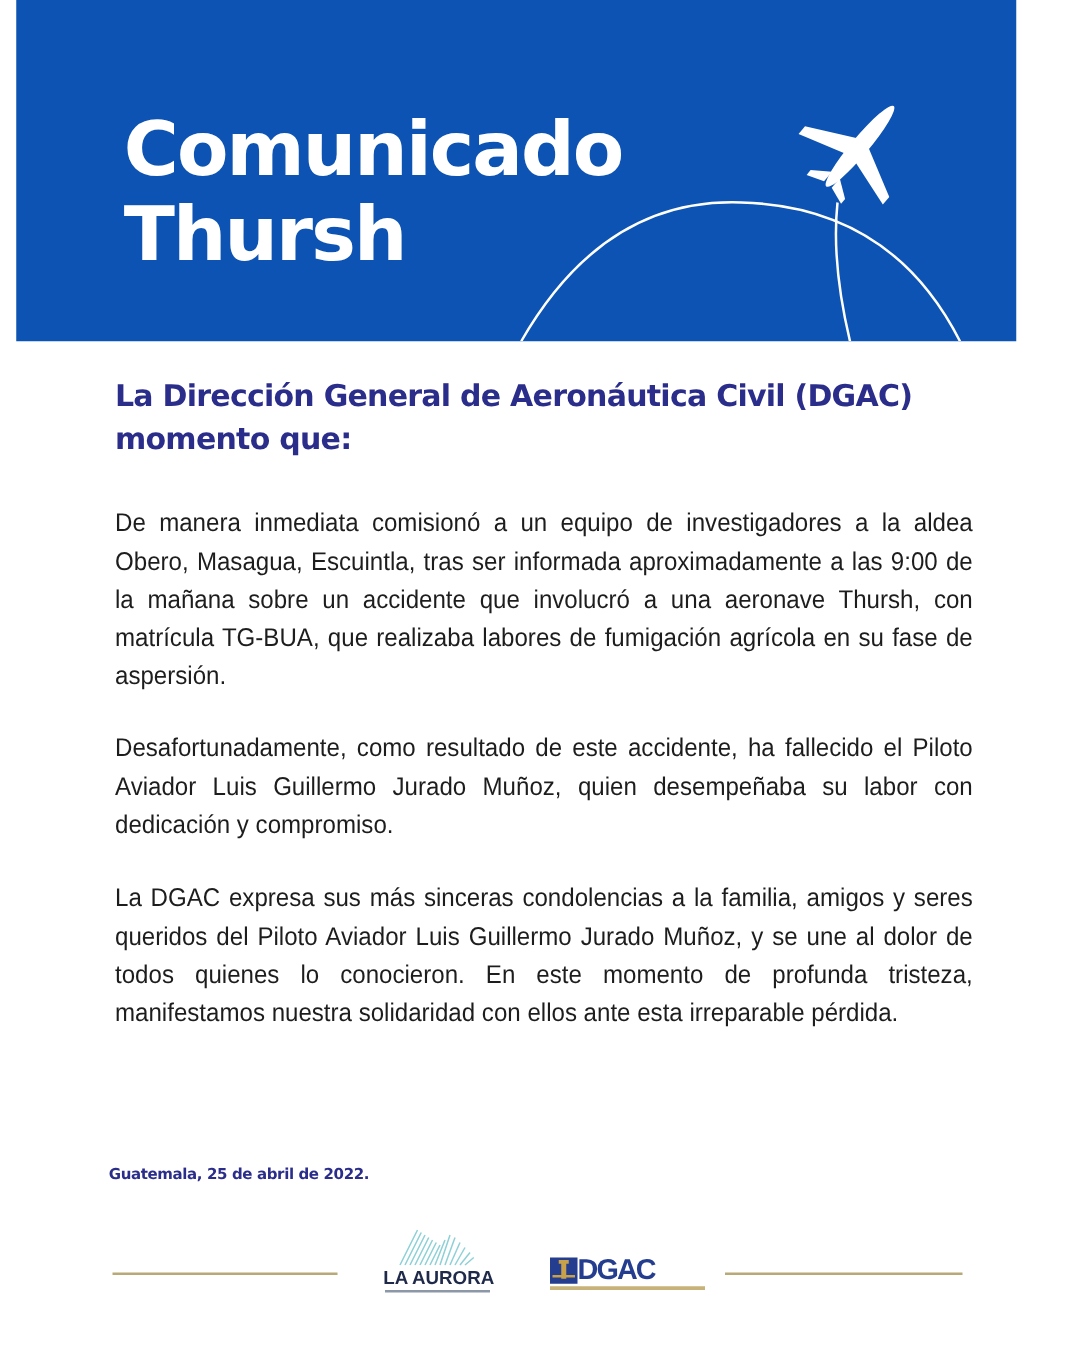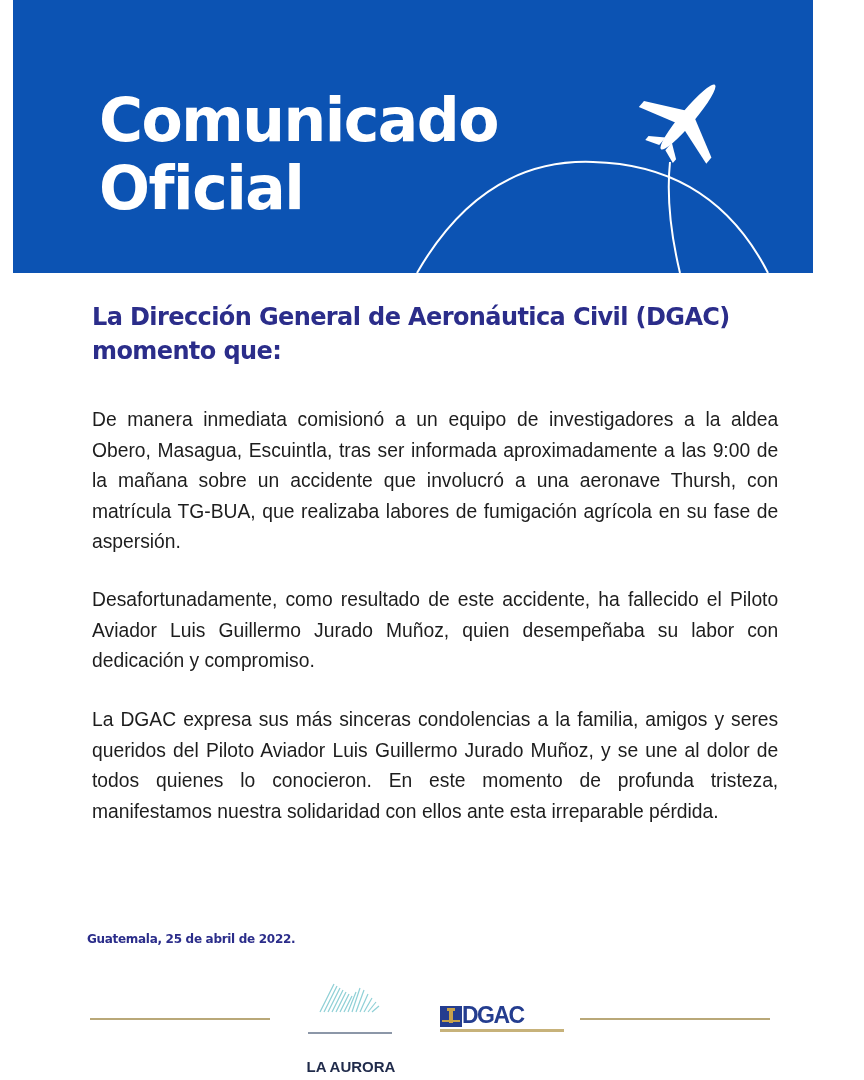--- a/index.html
+++ b/index.html
@@ -45,21 +45,21 @@
     }
     .line-left { left: 90px; width: 180px; }
     .line-right { left: 580px; width: 190px; }
 
     .logo-aurora {
       position: absolute; left: 294px; top: 978px; width: 112px; height: 60px;
     }
     .aurora-text {
       position: absolute; left: 2px; top: 36px; width: 110px; text-align: center;
       color: #1f2a4a; font-family: "Liberation Sans", sans-serif; font-weight: bold;
-      font-size: 15px; letter-spacing: 0px; margin-top: 44px;
+      font-size: 15px; letter-spacing: 0px;
     }
     .aurora-sub {
       position: absolute; left: 14px; top: 54px; width: 84px; height: 2px;
       background: #8c97a8;
     }
 
     .logo-dgac {
       position: absolute; left: 440px; top: 1005px; width: 124px; height: 28px;
     }
     .dgac-emblem {
@@ -88,21 +88,21 @@
     <g transform="translate(675,117) rotate(40)" fill="#ffffff">
       <ellipse cx="0" cy="0" rx="7" ry="42"></ellipse>
       <path d="M -5 -4 L -44 16 L -44 24 L -5 12 Z"></path>
       <path d="M 5 -4 L 44 16 L 44 24 L 5 12 Z"></path>
       <path d="M -4 30 L -18 40 L -18 45 L -4 40 Z"></path>
       <path d="M 4 30 L 18 40 L 18 45 L 4 40 Z"></path>
     </g>
   </svg>
   <div class="header-title">
     <span>Comunicado</span>
-    <span>Oficial</span>
+    <span>Thursh</span>
   </div>
 </div>
 
 <div class="intro">La Dirección General de Aeronáutica Civil (DGAC) momento que:</div>
 
 <p class="body-text p1">De manera inmediata comisionó a un equipo de investigadores a la aldea Obero, Masagua, Escuintla, tras ser informada aproximadamente a las 9:00 de la mañana sobre un accidente que involucró a una aeronave Thursh, con matrícula TG-BUA, que realizaba labores de fumigación agrícola en su fase de aspersión.</p>
 <p class="body-text p2">Desafortunadamente, como resultado de este accidente, ha fallecido el Piloto Aviador Luis Guillermo Jurado Muñoz, quien desempeñaba su labor con dedicación y compromiso.</p>
 <p class="body-text p3">La DGAC expresa sus más sinceras condolencias a la familia, amigos y seres queridos del Piloto Aviador Luis Guillermo Jurado Muñoz, y se une al dolor de todos quienes lo conocieron. En este momento de profunda tristeza, manifestamos nuestra solidaridad con ellos ante esta irreparable pérdida.</p>
 
 <div class="date">Guatemala, 25 de abril de 2022.</div>

